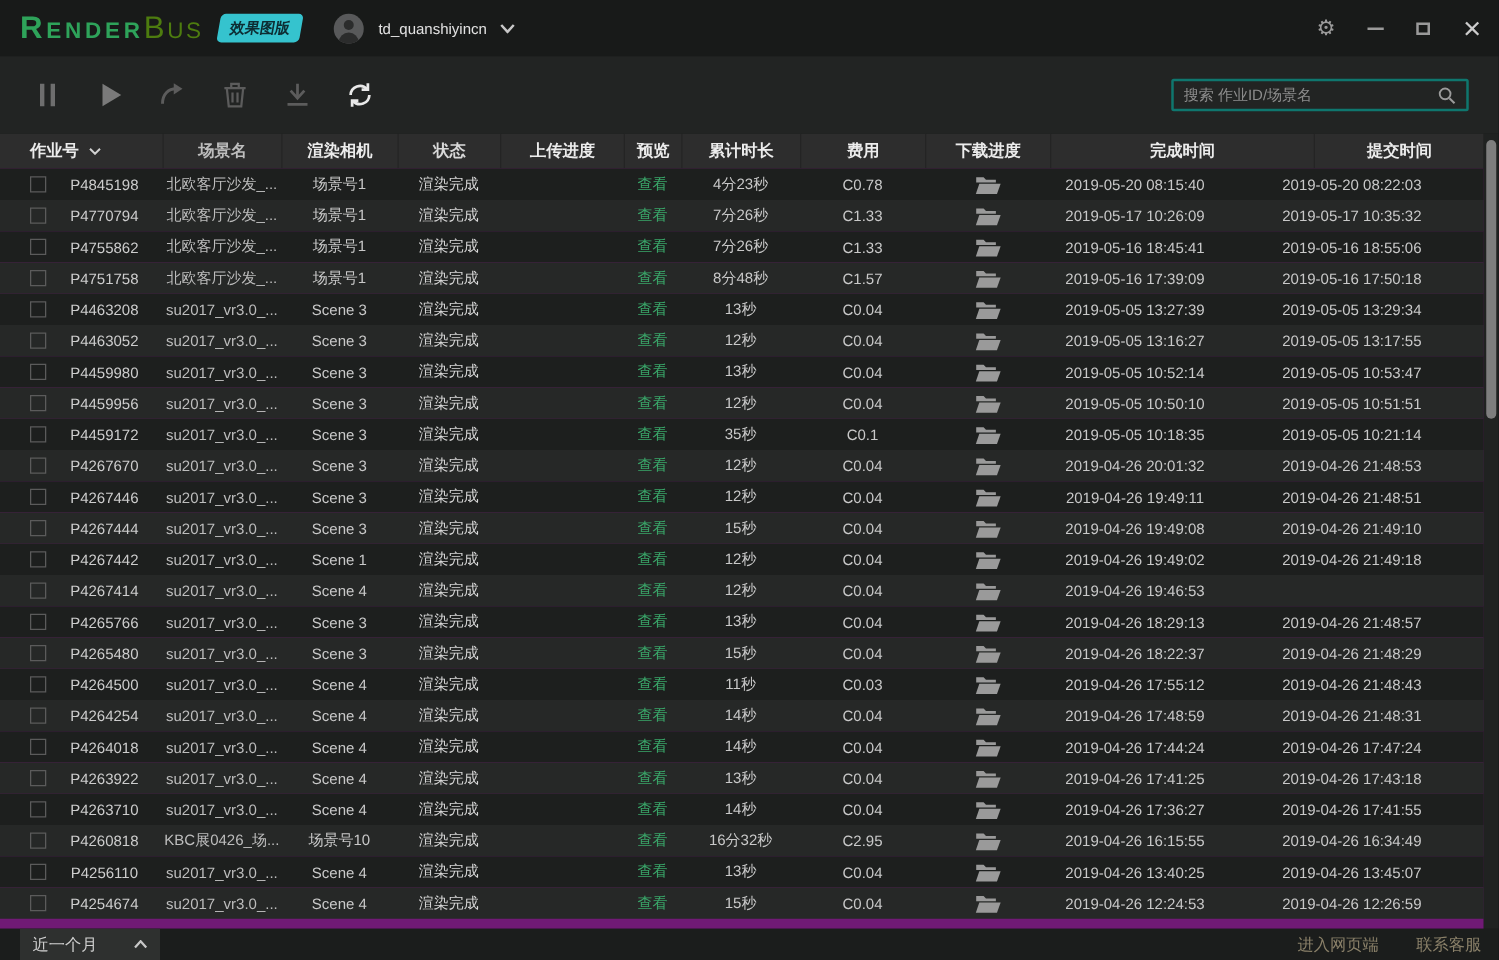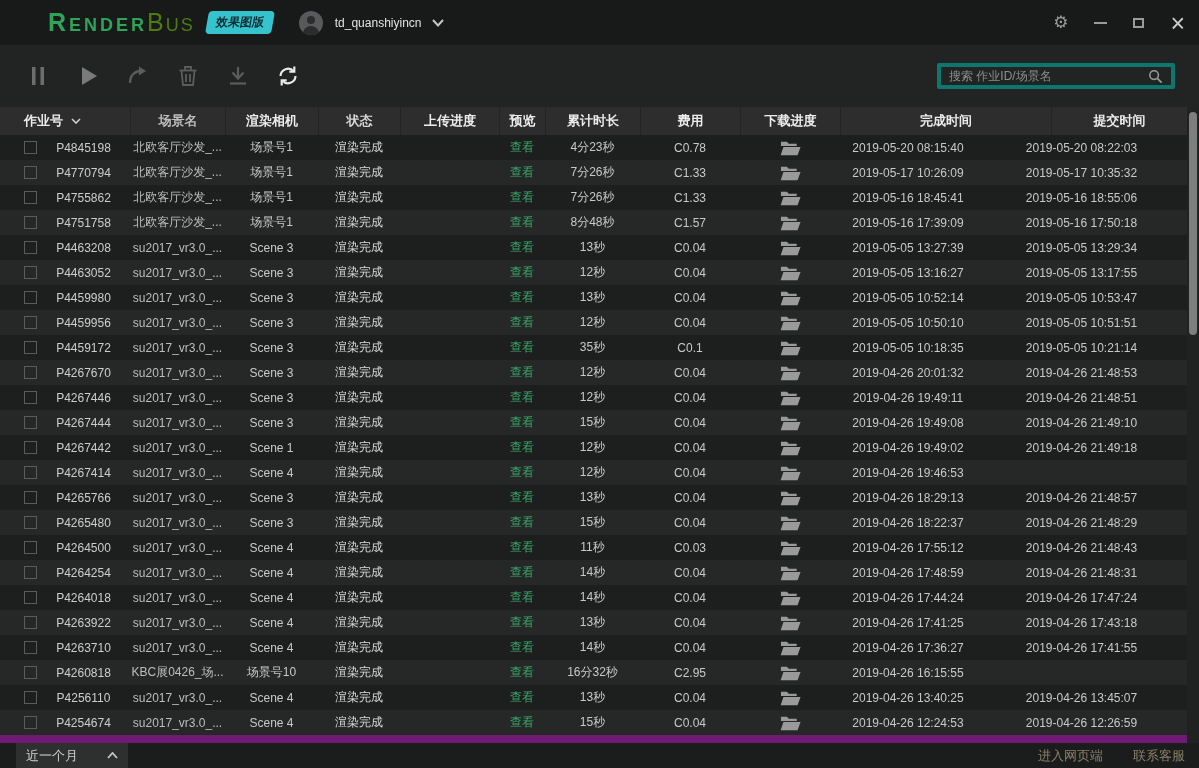--- a/index.html
+++ b/index.html
@@ -3,42 +3,42 @@
 <meta charset="utf-8">
 <style>
   * { margin:0; padding:0; box-sizing:border-box; }
   html,body { width:1199px; height:768px; overflow:hidden; background:#141615;
     font-family:"Liberation Sans","DejaVu Sans",sans-serif; }
   .app { width:1199px; height:768px; display:flex; flex-direction:column; position:relative; }
 
   
   .titlebar { height:45px; background:#181a19; display:flex; align-items:center;
     padding:0 14px 0 16px; flex:0 0 auto; }
-  .logo { display:flex; align-items:center;margin-left:32px; }
+  .logo { display:flex; align-items:center; }
   .logo .render { font-variant:small-caps; font-weight:bold; font-size:25px; letter-spacing:3px; color:#2ea35a; }
   .logo .bus { font-variant:small-caps; font-weight:normal; font-size:25px; letter-spacing:2px; color:#4d7c0f; }
   .badge { margin-left:12px; background:#35c3ce; color:#0d2d33; font-size:12px; font-weight:bold;
     padding:3px 9px; border-radius:4px; transform:skewX(-10deg); }
   .userwrap { display:flex; align-items:center; margin-left:26px; }
   .avatar { width:24px; height:24px; border-radius:50%; background:#58595a; position:relative; overflow:hidden; }
   .avatar::before { content:""; position:absolute; left:8px; top:5px; width:8px; height:8px; border-radius:50%; background:#2b2c2c; }
   .avatar::after { content:""; position:absolute; left:4px; top:15px; width:16px; height:10px; border-radius:8px 8px 0 0; background:#2b2c2c; }
   .username { color:#e2e2e2; font-size:12px; margin:0 10px 0 12px; }
   .chev { width:12px; height:8px; }
   .winctrl { margin-left:auto; display:flex; align-items:center; gap:26px; }
   .gear { color:#9a9a9a; font-size:17px; line-height:1; cursor:default; }
   .btn-min { width:13px; height:2px; background:#9a9a9a; }
   .btn-max { width:11px; height:10px; border:2px solid #9a9a9a; }
   .btn-close { color:#cccccc; font-size:25px; line-height:20px; font-weight:normal; }
 
   
   .toolbar { height:62px; background:#222423; display:flex; align-items:center; padding:0 24px 0 24px; flex:0 0 auto; }
   .tool { width:28px; height:28px; margin-right:22px; display:flex; align-items:center; justify-content:center; }
   .tool svg { width:24px; height:24px; }
-  .searchbox { margin-left:auto; width:238px; height:26px; border:4px solid #0f766e; border-radius:2px;
+  .searchbox { margin-left:auto; width:238px; height:26px; border:2px solid #0f766e; border-radius:2px;
     display:flex; align-items:center; background:#222423; padding:0 8px; }
   .searchbox input { flex:1; background:transparent; border:none; outline:none; color:#bdbdbd; font-size:12px;
     font-family:"Liberation Sans","DejaVu Sans",sans-serif; }
   .searchbox input::placeholder { color:#8d8d8d; }
   .searchbox svg { width:15px; height:15px; flex:0 0 auto; }
 
   
   .thead { height:28px; background:#2d2d2d; display:flex; flex:0 0 auto; width:1187px; }
   .th { display:flex; align-items:center; justify-content:center; color:#ececec; font-size:13px; font-weight:bold;
     border-left:1px solid #242424; gap:8px; }
@@ -684,20 +684,21 @@
         </div>
         <div class="td c6">16分32秒</div>
         <div class="td c7">C2.95</div>
         <div class="td c8 folder">
           <svg viewBox="0 0 22 16">
             <path d="M1 1.5 h6.2 l2 2 h8.3 v2.3 H1 z" fill="#9a9a9a"></path>
             <path d="M3.6 7 h17.9 l-3.1 8.5 H0.7 z" fill="#9a9a9a"></path>
           </svg>
         </div>
         <div class="td c9">2019-04-26 16:15:55</div>
+        <div class="td c10">2019-04-26 16:34:49</div>
       </div>
       <div class="trow odd">
         <div class="td c0">
           <span class="cb"></span>
           <span class="jid">P4256110</span>
         </div>
         <div class="td c1">su2017_vr3.0_...</div>
         <div class="td c2">Scene 4</div>
         <div class="td c3">渲染完成</div>
         <div class="td c4"></div>

